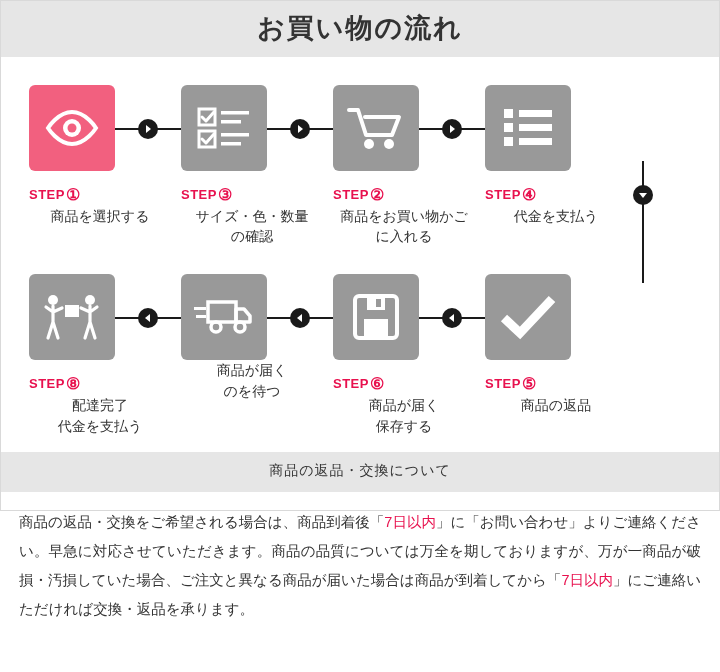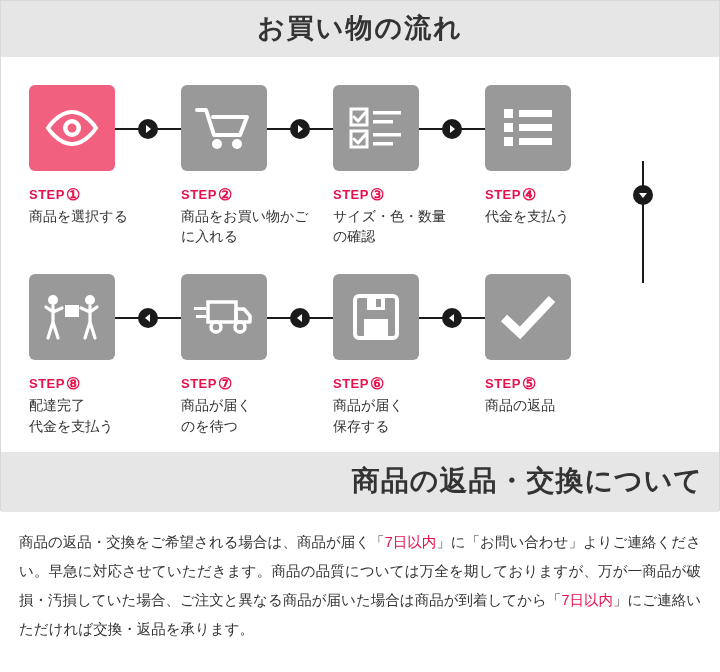--- a/index.html
+++ b/index.html
@@ -29,24 +29,24 @@
     font-family: "DejaVu Serif", "Liberation Serif", serif;
     font-size: 27px;
     font-weight: bold;
     color: #333333;
     text-align: center;
     letter-spacing: 2px;
     line-height: 1.25;
   }
   .band-sub {
     font-family: "DejaVu Serif", "Liberation Serif", serif;
-    font-size: 28px;
-    font-weight: bold;
-    color: #333333;
-    text-align: right;
+    font-size: 14px;
+    font-weight: normal;
+    color: #333333;
+    text-align: center;
     letter-spacing: 1px;
   }
 
   
   .flow {
     padding: 28px 18px 6px 18px;
   }
   .row {
     display: flex;
     align-items: flex-start;
@@ -81,20 +81,21 @@
     font-size: 16px;
     margin-left: 1px;
     vertical-align: -1px;
   }
   .celltext {
     margin-left: 10px;
     font-size: 14px;
     line-height: 1.45;
     color: #333333;
     white-space: pre-line;
+    text-align: center;
   }
 
   
   .conn {
     position: absolute;
     top: 43px;
     left: 96px;
     width: 66px;
     height: 2px;
     background: #1a1a1a;
@@ -177,42 +178,20 @@
               </svg>
           </span>
         </div>
         <div class="steplabel"><span>STEP</span><span class="num">①</span></div>
         <div class="celltext">商品を選択する</div>
       </div>
 
       <div class="cell">
         <div class="tile">
           <span>
-            <svg width="58" height="48" viewBox="0 0 58 48">
-              <path d="M2 6 h9 l8 25 h26 l7 -18 h-34" fill="none" stroke="#ffffff" stroke-width="4" stroke-linejoin="round" stroke-linecap="round"></path>
-              <circle cx="22" cy="40" r="5" fill="#ffffff"></circle>
-              <circle cx="42" cy="40" r="5" fill="#ffffff"></circle>
-            </svg>
-          </span>
-        </div>
-        <div class="conn">
-          <span class="dot">
-            <svg width="10" height="10" viewBox="0 0 10 10">
-                <path d="M3 1 L8 5 L3 9 Z" fill="#ffffff"></path>
-              </svg>
-          </span>
-        </div>
-        <div class="steplabel"><span>STEP</span><span class="num">②</span></div>
-        <div class="celltext">商品をお買い物かご
-に入れる</div>
-      </div>
-
-      <div class="cell">
-        <div class="tile">
-          <span>
             <svg width="56" height="44" viewBox="0 0 56 44">
               <rect x="3" y="3" width="16" height="16" fill="none" stroke="#ffffff" stroke-width="3"></rect>
               <path d="M6 11 l4 4 l8 -9" fill="none" stroke="#ffffff" stroke-width="3" stroke-linecap="round" stroke-linejoin="round"></path>
               <rect x="3" y="25" width="16" height="16" fill="none" stroke="#ffffff" stroke-width="3"></rect>
               <path d="M6 33 l4 4 l8 -9" fill="none" stroke="#ffffff" stroke-width="3" stroke-linecap="round" stroke-linejoin="round"></path>
               <rect x="25" y="5" width="28" height="3.5" fill="#ffffff"></rect>
               <rect x="25" y="14" width="20" height="3.5" fill="#ffffff"></rect>
               <rect x="25" y="27" width="28" height="3.5" fill="#ffffff"></rect>
               <rect x="25" y="36" width="20" height="3.5" fill="#ffffff"></rect>
             </svg>
@@ -226,20 +205,42 @@
           </span>
         </div>
         <div class="steplabel"><span>STEP</span><span class="num">③</span></div>
         <div class="celltext">サイズ・色・数量
 の確認</div>
       </div>
 
       <div class="cell">
         <div class="tile">
           <span>
+            <svg width="58" height="48" viewBox="0 0 58 48">
+              <path d="M2 6 h9 l8 25 h26 l7 -18 h-34" fill="none" stroke="#ffffff" stroke-width="4" stroke-linejoin="round" stroke-linecap="round"></path>
+              <circle cx="22" cy="40" r="5" fill="#ffffff"></circle>
+              <circle cx="42" cy="40" r="5" fill="#ffffff"></circle>
+            </svg>
+          </span>
+        </div>
+        <div class="conn">
+          <span class="dot">
+            <svg width="10" height="10" viewBox="0 0 10 10">
+                <path d="M3 1 L8 5 L3 9 Z" fill="#ffffff"></path>
+              </svg>
+          </span>
+        </div>
+        <div class="steplabel"><span>STEP</span><span class="num">②</span></div>
+        <div class="celltext">商品をお買い物かご
+に入れる</div>
+      </div>
+
+      <div class="cell">
+        <div class="tile">
+          <span>
             <svg width="52" height="42" viewBox="0 0 52 42">
               <rect x="2" y="2" width="9" height="9" fill="#ffffff"></rect>
               <rect x="2" y="16" width="9" height="9" fill="#ffffff"></rect>
               <rect x="2" y="30" width="9" height="9" fill="#ffffff"></rect>
               <rect x="17" y="3" width="33" height="7" fill="#ffffff"></rect>
               <rect x="17" y="17" width="33" height="7" fill="#ffffff"></rect>
               <rect x="17" y="31" width="33" height="7" fill="#ffffff"></rect>
             </svg>
           </span>
         </div>
@@ -296,21 +297,20 @@
             </svg>
           </span>
         </div>
         <div class="conn">
           <span class="dot">
             <svg width="10" height="10" viewBox="0 0 10 10">
                 <path d="M7 1 L2 5 L7 9 Z" fill="#ffffff"></path>
               </svg>
           </span>
         </div>
-        <div class="steplabel"><span>STEP</span><span class="num">⑦</span></div>
         <div class="celltext">商品が届く
 のを待つ</div>
       </div>
 
       <div class="cell">
         <div class="tile">
           <span>
             <svg width="48" height="48" viewBox="0 0 48 48">
               <rect x="3" y="3" width="42" height="42" rx="4" fill="none" stroke="#ffffff" stroke-width="4"></rect>
               <rect x="15" y="3" width="18" height="14" fill="#ffffff"></rect>
@@ -344,16 +344,16 @@
       </div>
 
     </div>
   </div>
 
   <div class="band" style="margin-top:10px;">
     <div class="band-sub">商品の返品・交換について</div>
   </div>
 
   <div class="notice-body">
-    <span>商品の返品・交換をご希望される場合は、商品が届く「</span><span class="hl">7日以内</span><span>」に「お問い合わせ」よりご連絡ください。早急に対応させていただきます。商品の品質については万全を期しておりますが、万が一商品が破損・汚損していた場合、ご注文と異なる商品が届いた場合は商品が到着してから「</span><span class="hl">7日以内</span><span>」にご連絡いただければ交換・返品を承ります。</span>
+    <span>商品の返品・交換をご希望される場合は、商品到着後「</span><span class="hl">7日以内</span><span>」に「お問い合わせ」よりご連絡ください。早急に対応させていただきます。商品の品質については万全を期しておりますが、万が一商品が破損・汚損していた場合、ご注文と異なる商品が届いた場合は商品が到着してから「</span><span class="hl">7日以内</span><span>」にご連絡いただければ交換・返品を承ります。</span>
   </div>
 
 </div>
 
 </body></html>

